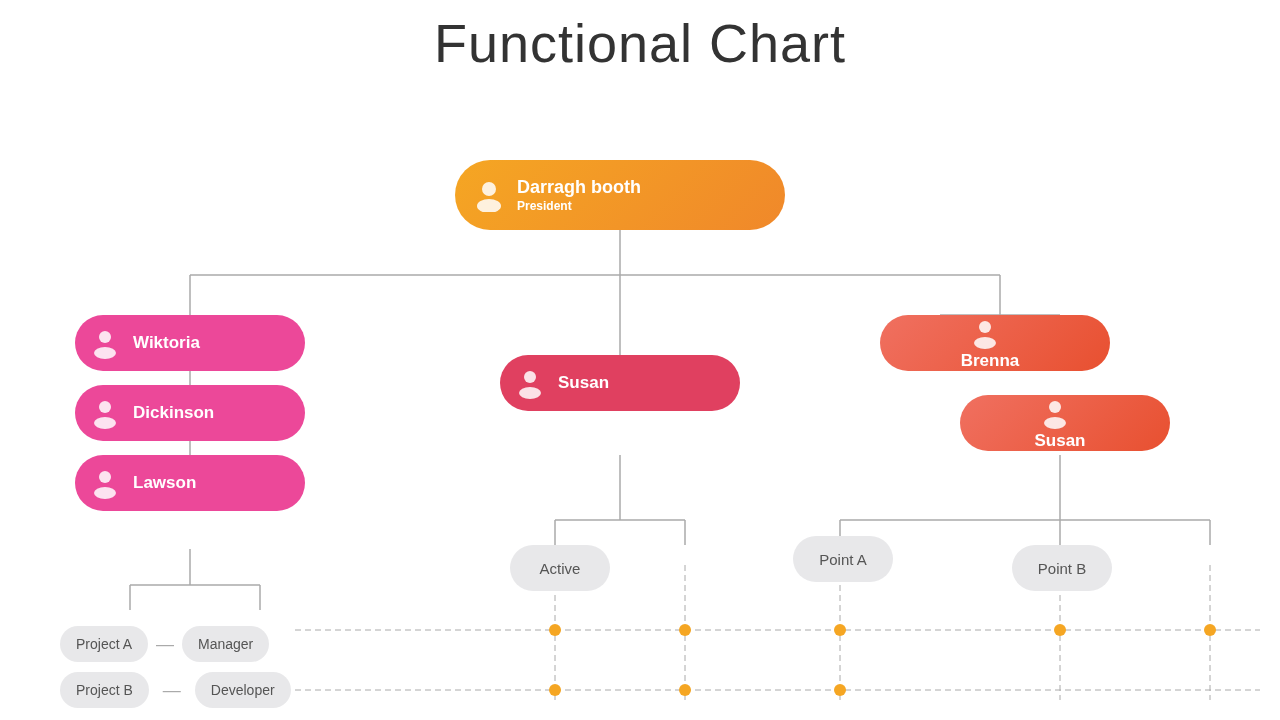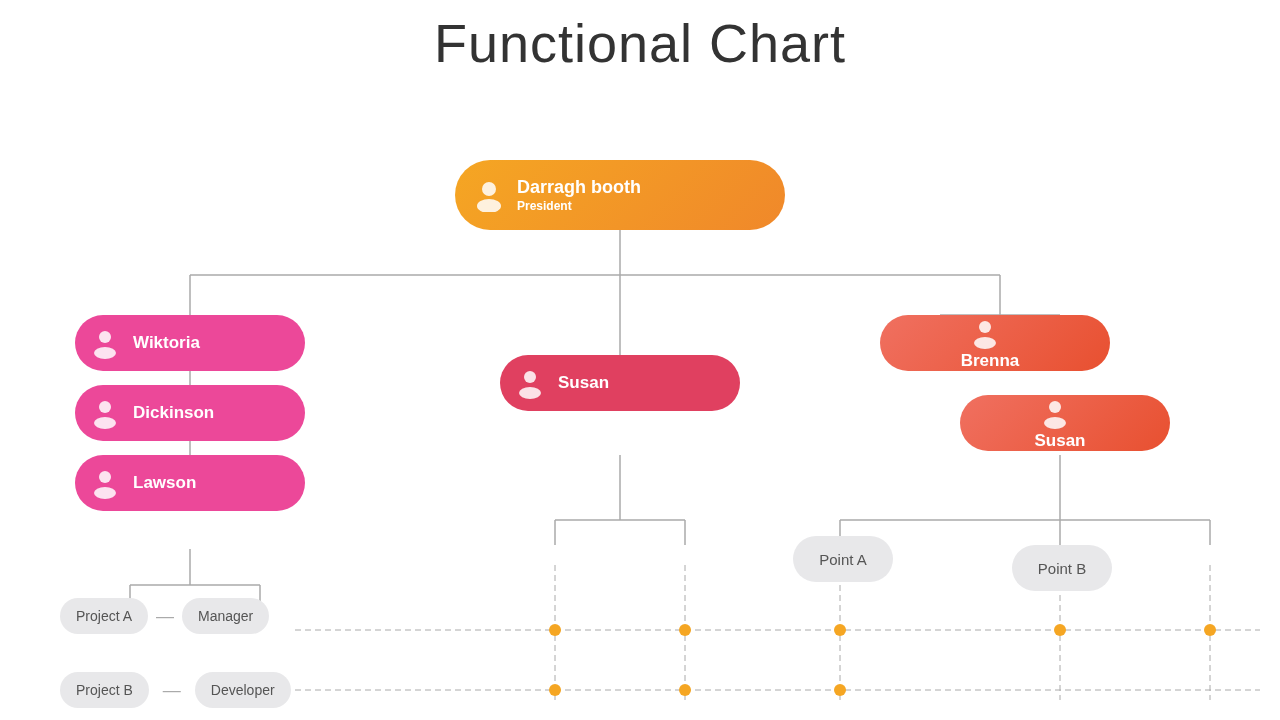--- a/index.html
+++ b/index.html
@@ -235,32 +235,35 @@
   <div class="node node-coral" style="left:960px; top:295px; width:210px;">
     <div class="node-icon">
       <svg width="32" height="32" viewBox="0 0 32 32" fill="none">
         <circle cx="16" cy="10" r="6" fill="rgba(255,255,255,0.85)"></circle>
         <ellipse cx="16" cy="26" rx="11" ry="6" fill="rgba(255,255,255,0.85)"></ellipse>
       </svg>
     </div>
     <span>Susan</span>
   </div>
 
+  <div class="node-gray" style="left:510px; top:445px; width:100px;">
+    <span>Active</span>
+  </div>
 
 
   <div class="node-gray" style="left:793px; top:436px; width:100px;">
     <span>Point A</span>
   </div>
 
   <div class="node-gray" style="left:1012px; top:445px; width:100px;align-items:center;">
     <span>Point B</span>
   </div>
 
 
-  <div class="matrix-label" style="position:absolute; left:60px; top:498px;">
+  <div class="matrix-label" style="position:absolute; left:60px; top:526px;">
     <div class="matrix-pill">Project A</div>
     <span style="color:#aaa;font-size:18px;">—</span>
     <div class="matrix-pill">Manager</div>
   </div>
 
   <div class="matrix-label" style="position:absolute; left:60px; top:572px;gap:14px;">
     <div class="matrix-pill">Project B</div>
     <span style="color:#aaa;font-size:18px;">—</span>
     <div class="matrix-pill">Developer</div>
   </div>

